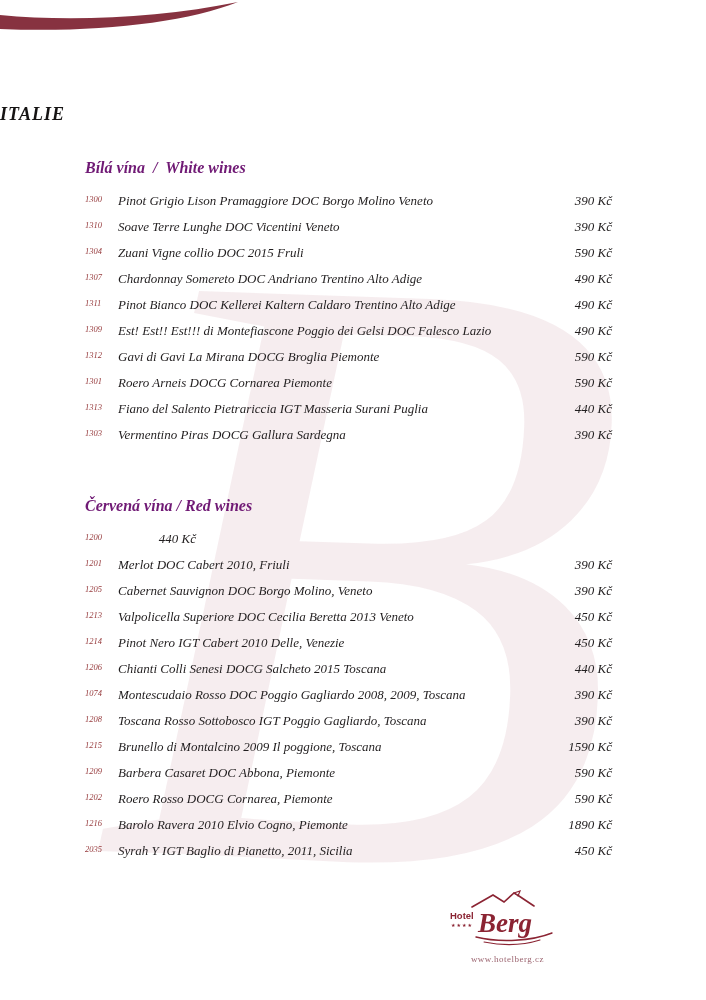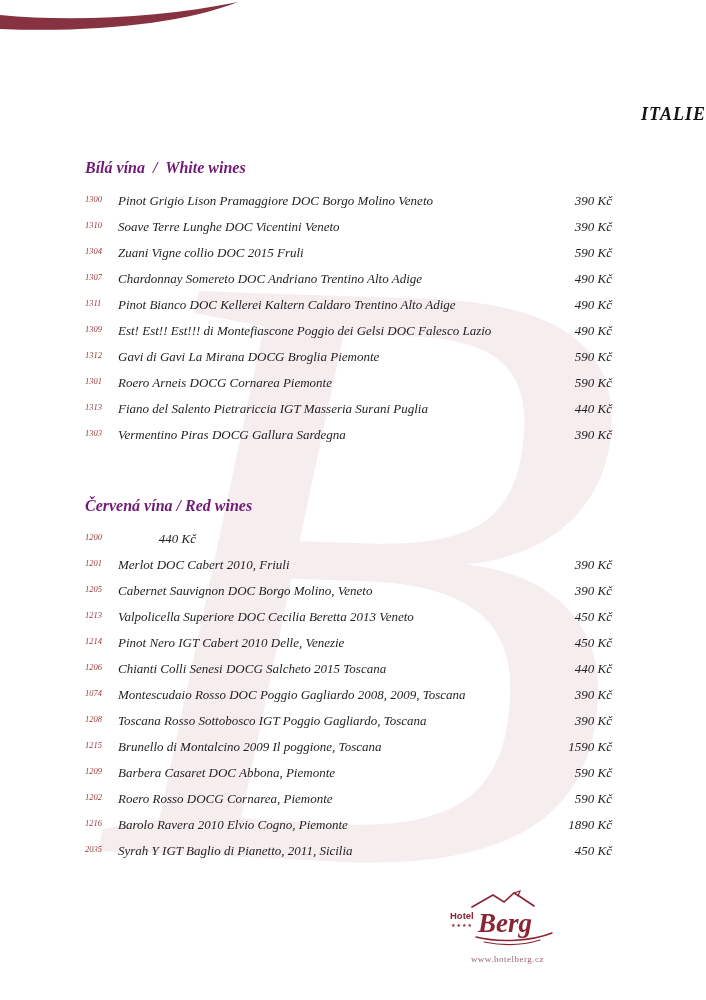--- a/index.html
+++ b/index.html
@@ -35,21 +35,21 @@
     color: rgba(158, 58, 76, 0.09);
     transform: rotate(2deg);
     pointer-events: none;
     user-select: none;
   }
 
   .page-title {
     position: absolute;
     top: 104px;
     left: 0; right: 0;
-    text-align: right;
+    text-align: left;
     font-style: italic;
     font-weight: bold;
     font-size: 18px;
     letter-spacing: 1px;
     color: #151313;
   }
 
   .sections {
     position: absolute;
     top: 156px;

